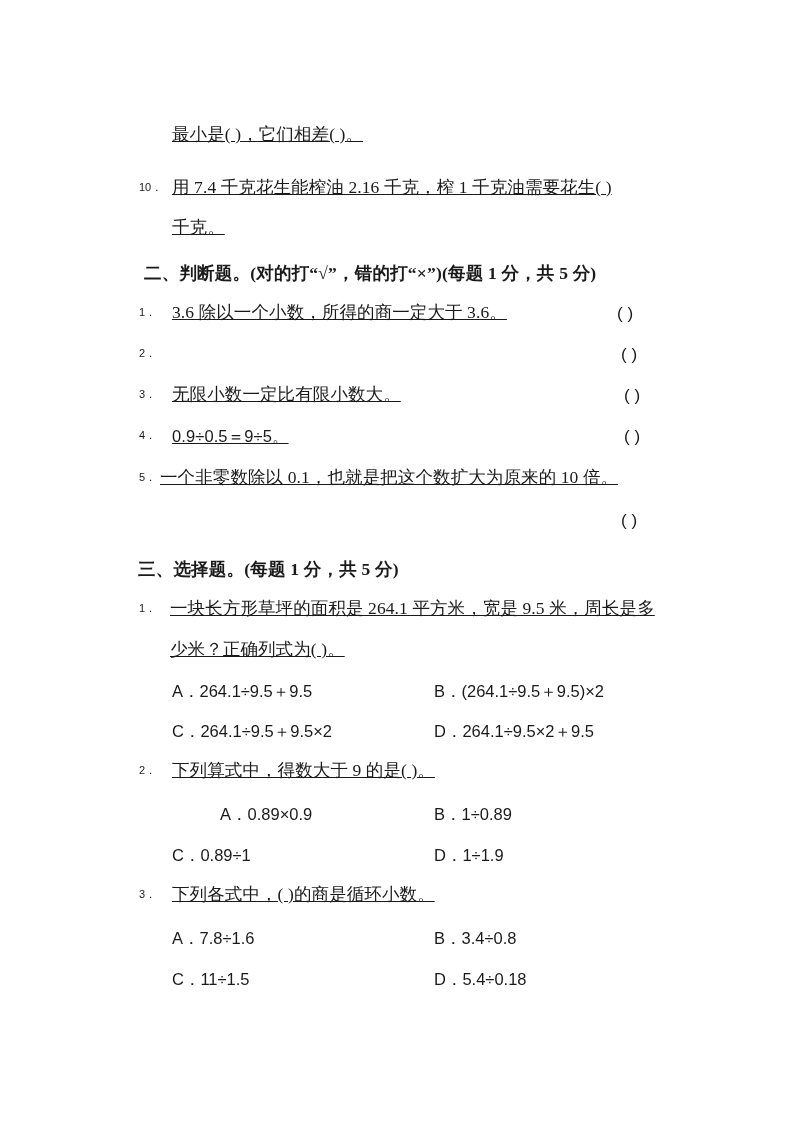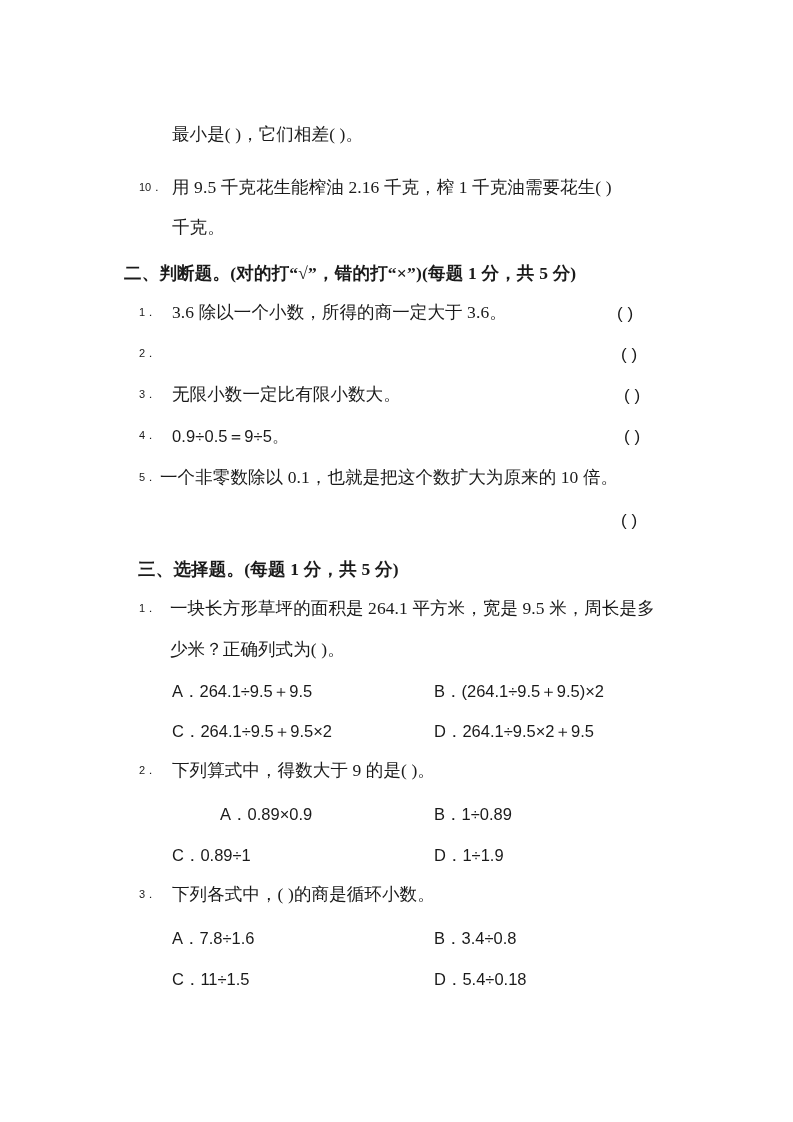--- a/index.html
+++ b/index.html
@@ -23,20 +23,21 @@
     height: 1122px;
   }
 
   
   .line {
     position: absolute;
     white-space: nowrap;
     font-size: 17.5px;
     line-height: 1;
     letter-spacing: 0.1px;
+    text-decoration: underline;
   }
   .num {
     position: absolute;
     font-family: "Liberation Sans", "DejaVu Sans", sans-serif;
     font-weight: normal;
     font-size: 11px;
     white-space: nowrap;
   }
   .heading {
     position: absolute;
@@ -64,24 +65,24 @@
   }
 </style>
 </head>
 <body>
 
 <div class="page">
 
   <div class="line" style="left:172px; top:126px;">最小是(        )，它们相差(        )。</div>
 
   <div class="num" style="left:139px; top:180px;">10．</div>
-  <div class="line" style="left:172px; top:179px;">用 9.5 千克花生能榨油 2.16 千克，榨 1 千克油需要花生(        )</div>
+  <div class="line" style="left:172px; top:179px;">用 7.4 千克花生能榨油 2.16 千克，榨 1 千克油需要花生(        )</div>
   <div class="line" style="left:172px; top:219px;">千克。</div>
 
-  <div class="heading" style="left:124px; top:261px;text-align:right;">二、判断题。(对的打“√”，错的打“×”)(每题 1 分，共 5 分)</div>
+  <div class="heading" style="left:144px; top:261px;text-align:right;">二、判断题。(对的打“√”，错的打“×”)(每题 1 分，共 5 分)</div>
 
   <div class="num" style="left:139px; top:305px;">1．</div>
   <div class="line" style="left:172px; top:304px;">3.6 除以一个小数，所得的商一定大于 3.6。</div>
   <div class="blank" style="left:617px; top:304px;">(        )</div>
 
   <div class="num" style="left:139px; top:346px;">2．</div>
   <div class="blank" style="left:621px; top:345px;">(        )</div>
 
   <div class="num" style="left:139px; top:387px;">3．</div>
   <div class="line" style="left:172px; top:386px;">无限小数一定比有限小数大。</div>

